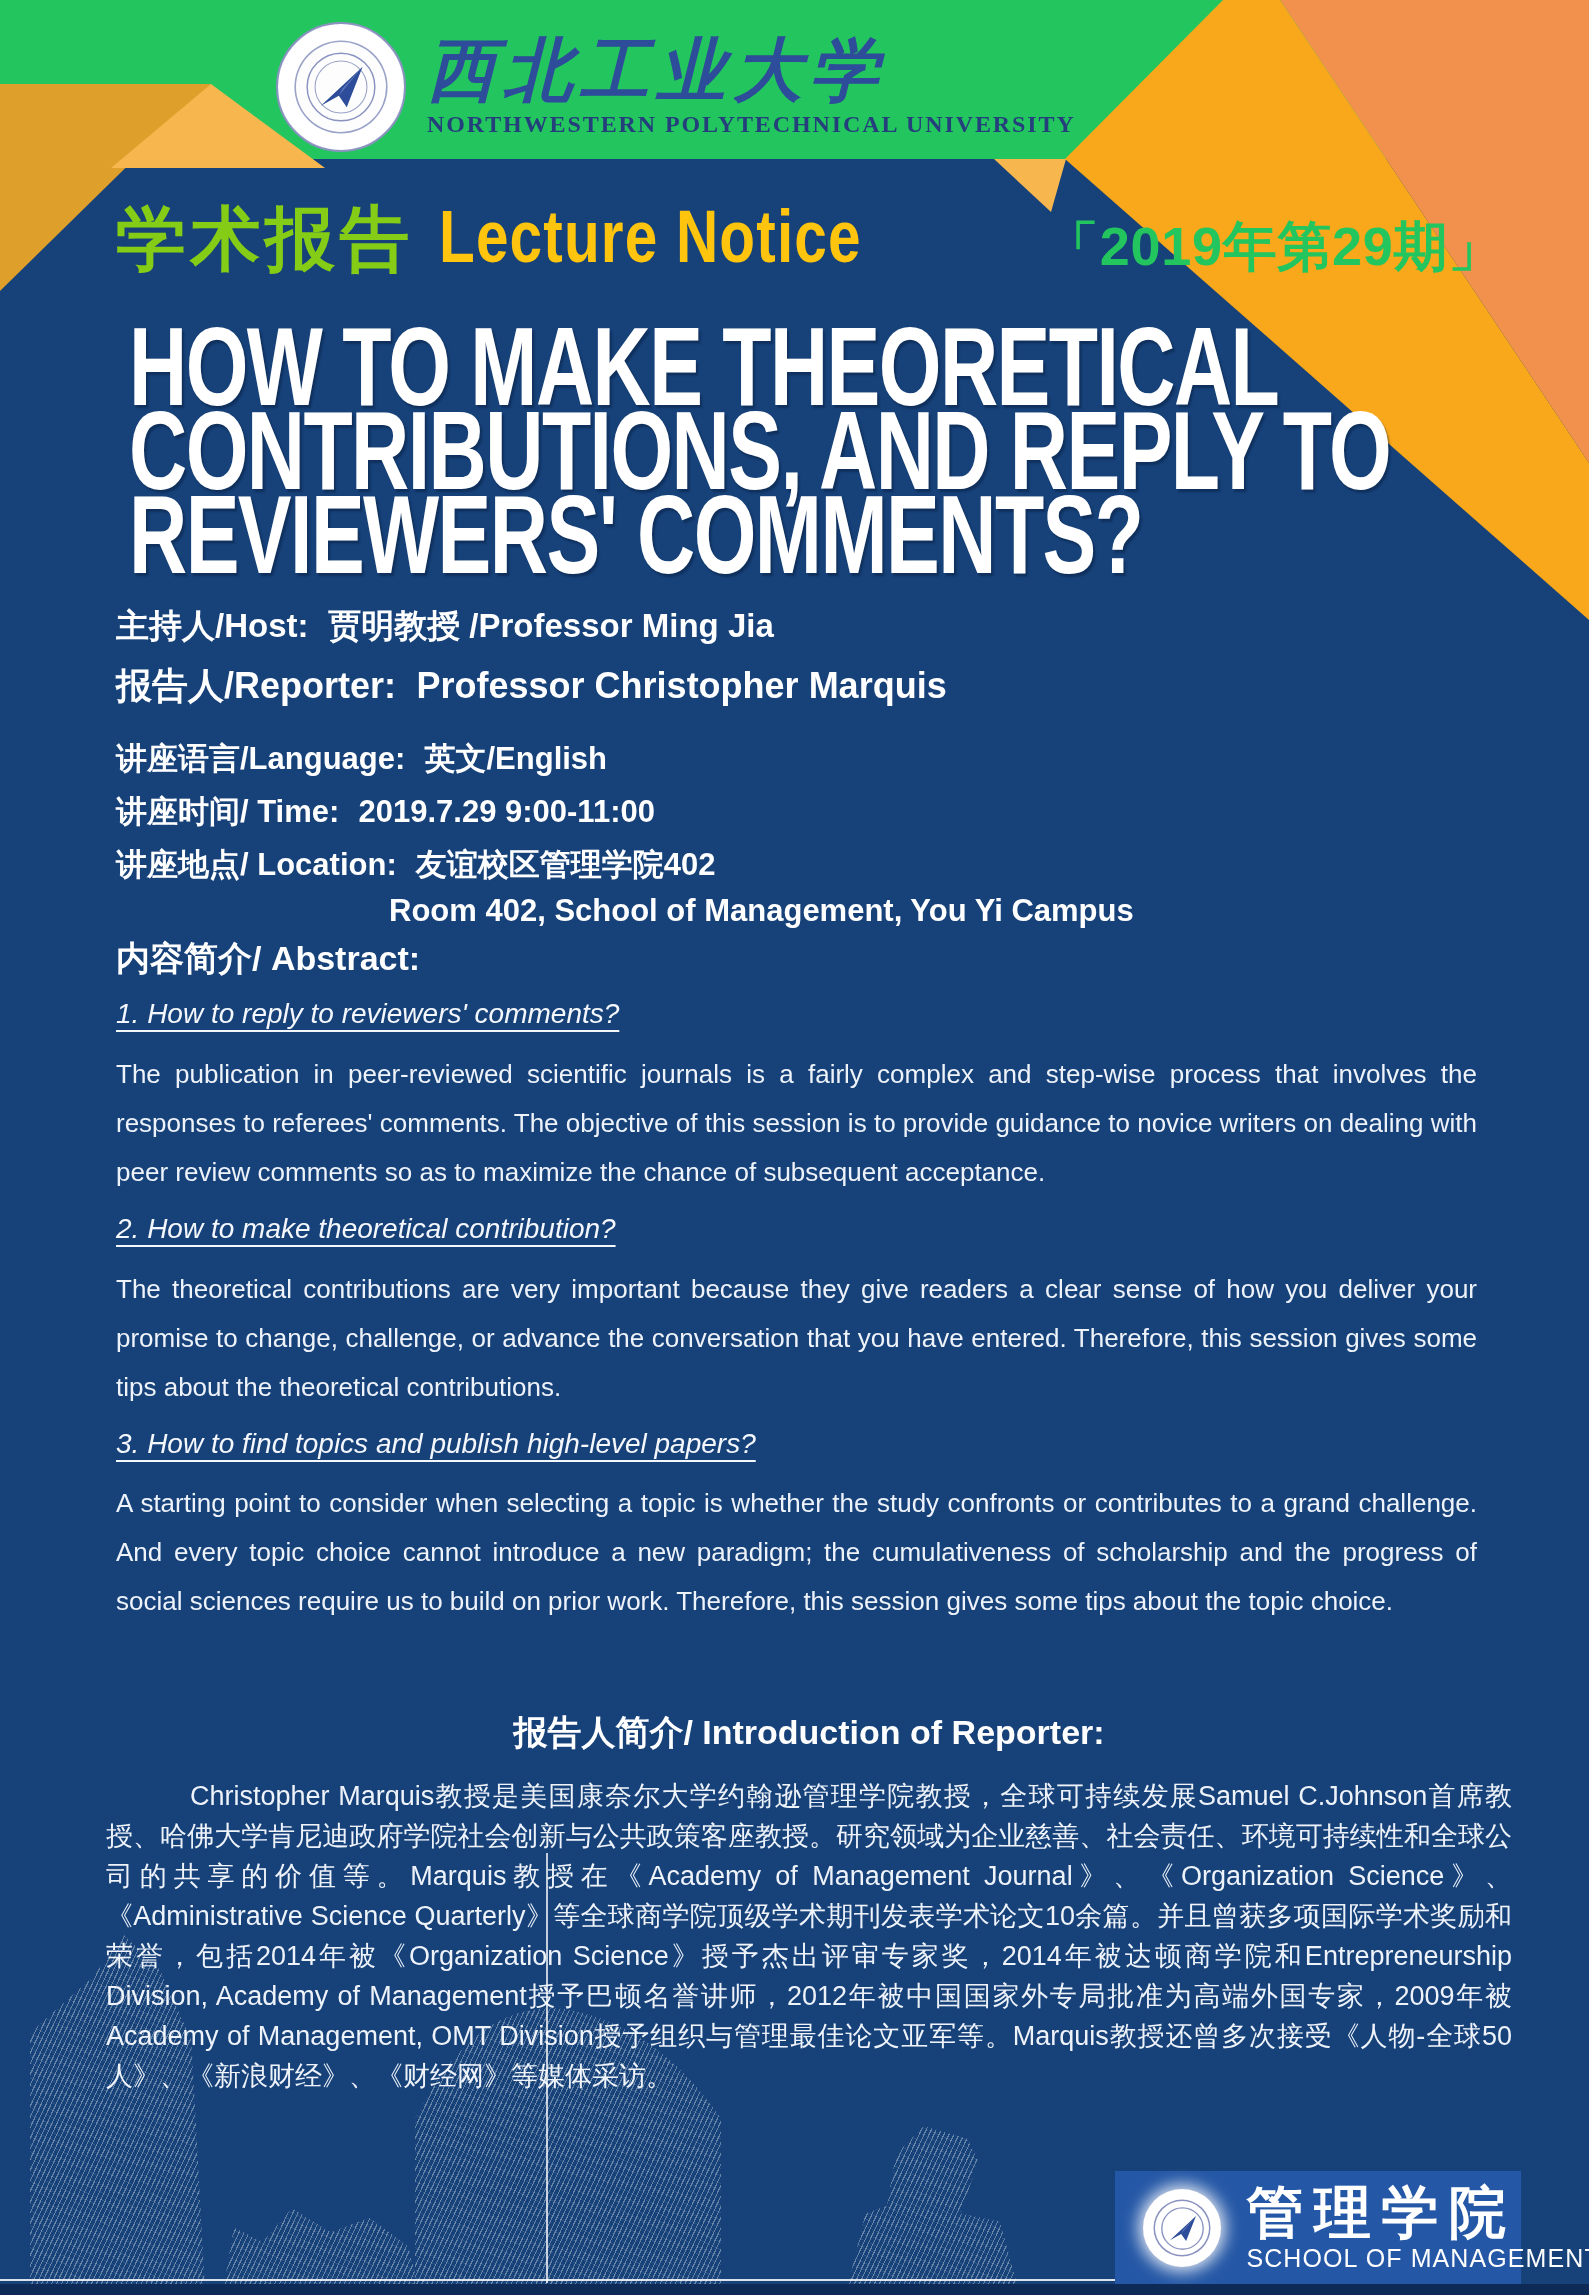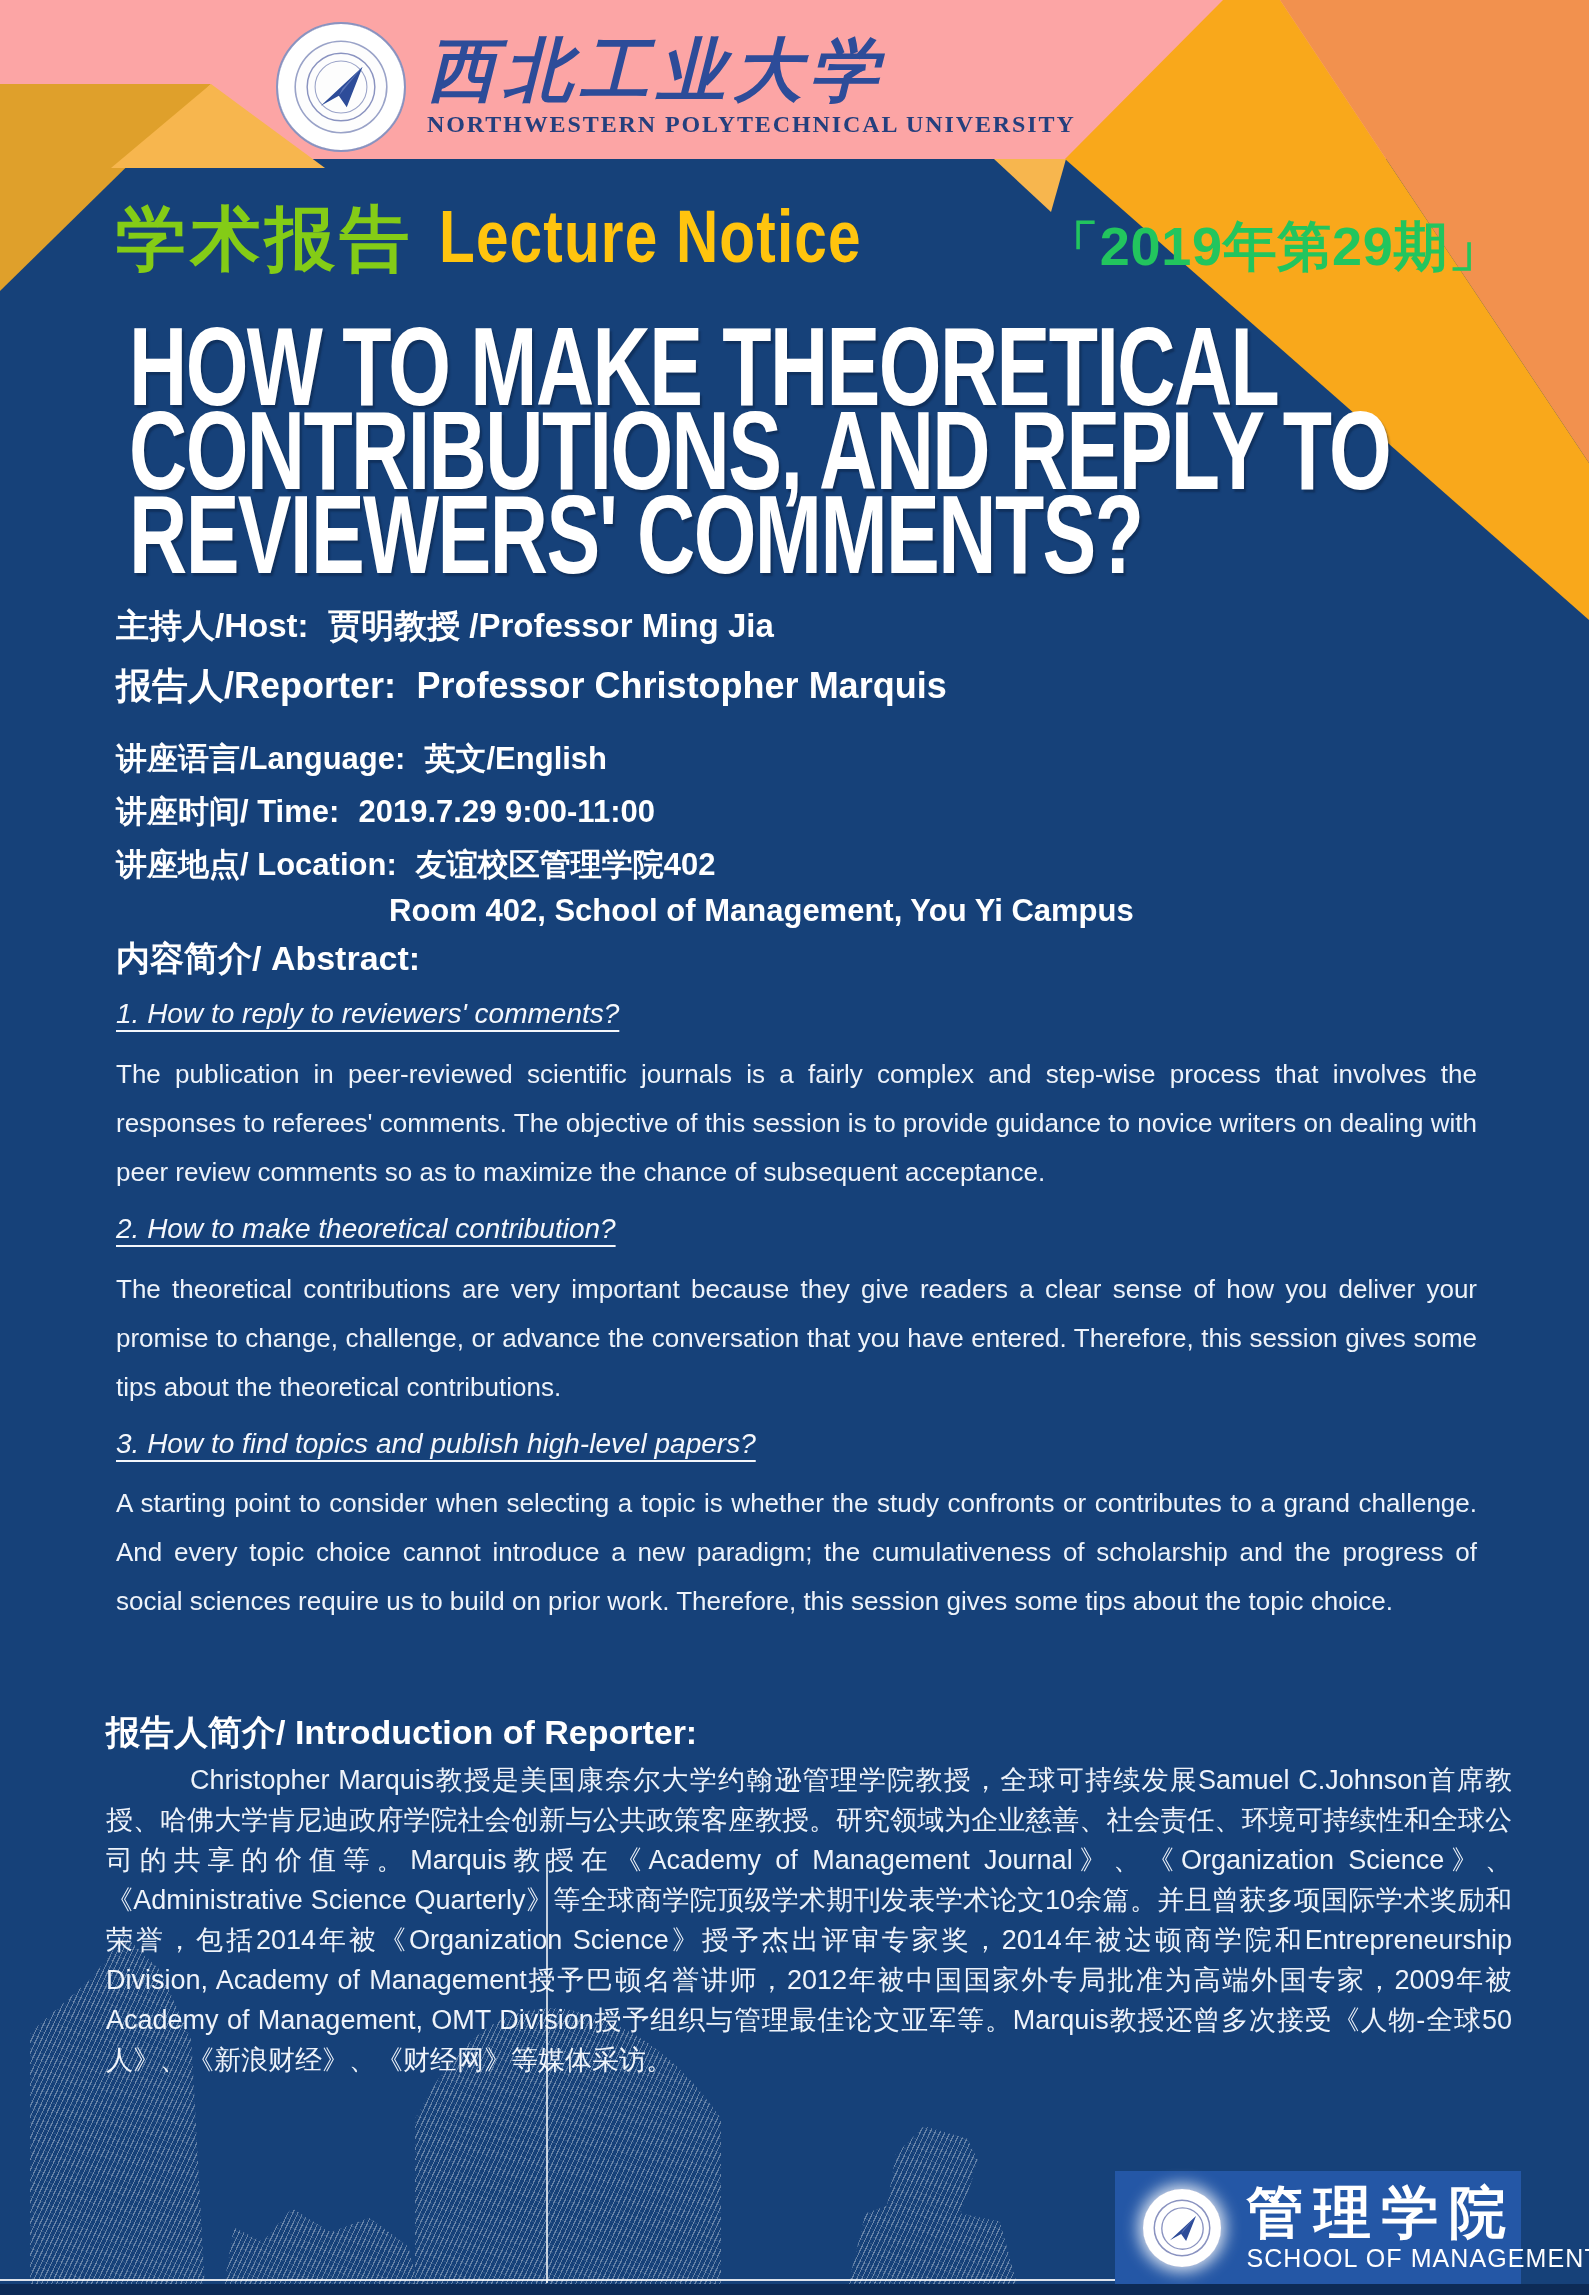--- a/index.html
+++ b/index.html
@@ -2,21 +2,21 @@
 <html style="font-size:12px"><head>
 <meta charset="utf-8">
 <style>
   html,body{margin:0;padding:0;background:#0a1f3f;}
   .page{
     position:relative;width:1589px;height:2295px;overflow:hidden;
     background:#164179;
     font-family:"Liberation Sans","DejaVu Sans",sans-serif;
   }
   
-  .white-band{position:absolute;left:0;top:0;width:1589px;height:159px;background:#fca5a5;}
+  .white-band{position:absolute;left:0;top:0;width:1589px;height:159px;background:#22c55e;}
   .uni-logo{position:absolute;left:276px;top:22.4px;display:flex;align-items:center;gap:21px;}
   .emblem{
     width:126px;height:126px;border-radius:50%;background:#fdfdfd;
     border:2.2px solid #8a93c0;box-shadow:inset 0 0 0 16.4px #fff, inset 0 0 0 18px #9aa3c8;
     display:flex;align-items:center;justify-content:center;
   }
   .emblem svg{width:72px;height:72px;}
   .uni-text .cn{
     font-size:69px;font-weight:bold;font-style:italic;color:#2d4c99;
     letter-spacing:7.5px;line-height:1.0;font-family:"Liberation Serif","DejaVu Serif",serif;
@@ -56,21 +56,21 @@
   .d-line .lbl{margin-right:10.5px;}
   
   .abstract{position:absolute;left:116px;top:936px;width:1361px;color:#eef3fa;}
   .sec-heading{font-size:34px;font-weight:bold;color:#ffffff;margin-bottom:16.4px;}
   .q{font-size:28px;font-style:italic;text-decoration:underline;text-underline-offset:6.7px;margin-bottom:19.4px;color:#f4f7fc;}
   .p{font-size:26px;line-height:49px;text-align:justify;margin-bottom:15.7px;}
   .p.last{margin-bottom:0;}
   .mt2{margin-top:16.4px;}
   
   .intro{position:absolute;left:106px;top:1710px;width:1406px;color:#eef3fa;}
-  .intro .sec-heading{margin-bottom:4px;}
+  .intro .sec-heading{margin-bottom:20px;text-align:center;}
   .intro-p{font-size:27px;line-height:40px;text-align:justify;text-indent:84px;}
   
   .sketch{position:absolute;inset:0;pointer-events:none;}
   .hatch{
     position:absolute;opacity:.85;
     background-image:
       repeating-linear-gradient(115deg, rgba(255,255,255,.40) 0 1.1px, rgba(255,255,255,0) 1.1px 4.5px),
       repeating-linear-gradient(25deg, rgba(255,255,255,.12) 0 0.7px, rgba(255,255,255,0) 0.7px 6.7px);
   }
   .sk-tower{left:30px;top:1935px;width:224px;height:350px;

